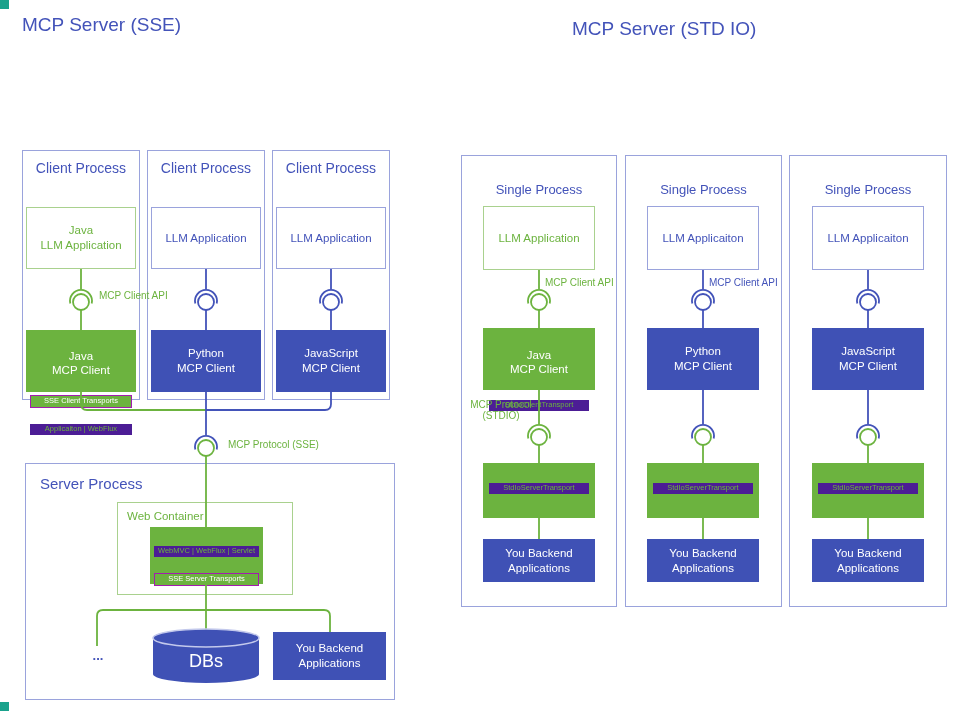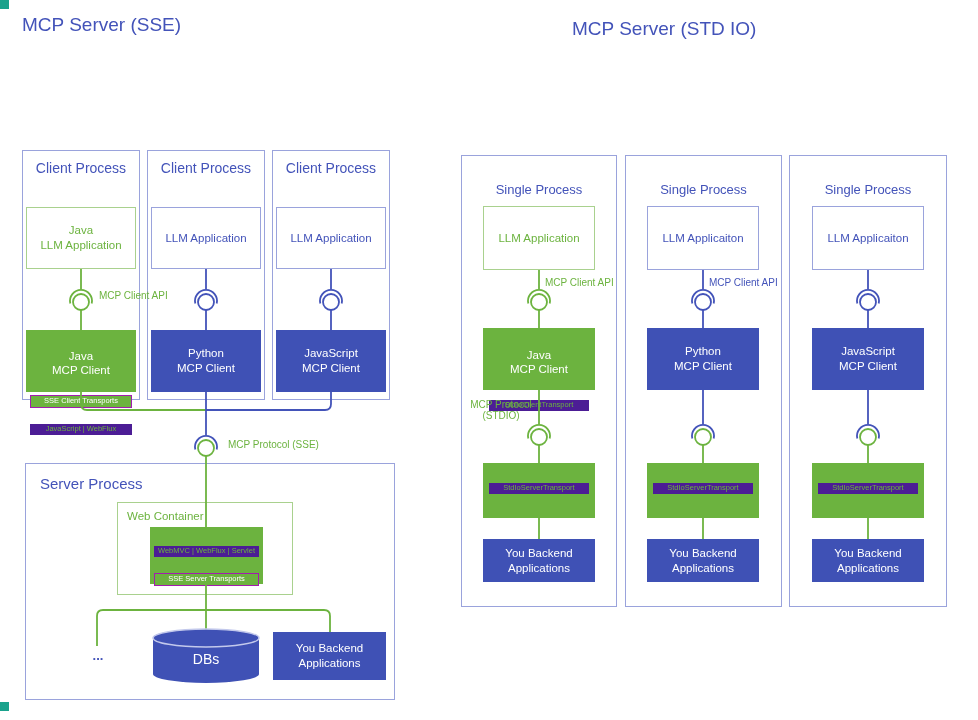--- a/index.html
+++ b/index.html
@@ -28,21 +28,21 @@
   .f-green{background:#6CB33F;}
   .f-indigo{background:#3F51B5;}
   .fillbox.center{display:flex;align-items:center;justify-content:center;}
   .subrow-white{background:#4c1d95;color:#6CB33F;font-size:7.5px;line-height:1.35;margin:1px 4px 0;padding:0.5px 0;white-space:nowrap;}
   .subrow-green{background:#6CB33F;color:#fff;border:1px solid #a21caf;font-size:7.5px;line-height:1.35;margin:2px 4px 0;padding:0.5px 0;white-space:nowrap;}
   .stdio-sub{margin-left:6px;margin-right:6px;}
   .frame-title{position:absolute;font-size:15px;color:#4353B9;}
   .small-label{font-size:10px;}
   .wires{position:absolute;left:0;top:0;z-index:3;pointer-events:none;}
   .ellipsis{font-size:13px;font-weight:bold;color:#4353B9;text-align:center;}
-  .db-label{color:#fff;font-size:14px;text-align:center;}
+  .db-label{color:#fff;font-size:18px;text-align:center;}
   .corner-artifact{position:absolute;left:0;width:9px;height:9px;background:#1AA28C;z-index:5;}
 </style>
 </head>
 <body>
 
 <div class="canvas">
 
   <div class="corner-artifact" style="top:0;"></div>
   <div class="corner-artifact" style="top:702;top:702px;"></div>
 
@@ -62,21 +62,21 @@
 LLM Application</div>
   <div class="appbox b-indigo" style="left:151px;top:207px;width:110px;height:62px;">LLM Application</div>
   <div class="appbox b-indigo" style="left:276px;top:207px;width:110px;height:62px;">LLM Application</div>
 
   <div class="lbl small-label t-green" style="left:99px;top:290px;">MCP Client API</div>
 
   <div class="fillbox f-green" style="left:26px;top:330px;width:110px;height:62px;padding-top:4px;">
     <div>Java
 MCP Client</div>
     <div class="subrow-green">SSE Client Transports</div>
-    <div class="subrow-white">JavaScript | WebFlux</div>
+    <div class="subrow-white">Applicaiton | WebFlux</div>
   </div>
   <div class="fillbox f-indigo center" style="left:151px;top:330px;width:110px;height:62px;">Python
 MCP Client</div>
   <div class="fillbox f-indigo center" style="left:276px;top:330px;width:110px;height:62px;">JavaScript
 MCP Client</div>
 
   <div class="lbl small-label t-green" style="left:228px;top:439px;">MCP Protocol (SSE)</div>
 
   <div class="col" style="left:25px;top:463px;width:370px;height:237px;">
     <div class="frame-title" style="left:14px;top:11px;">Server Process</div>

